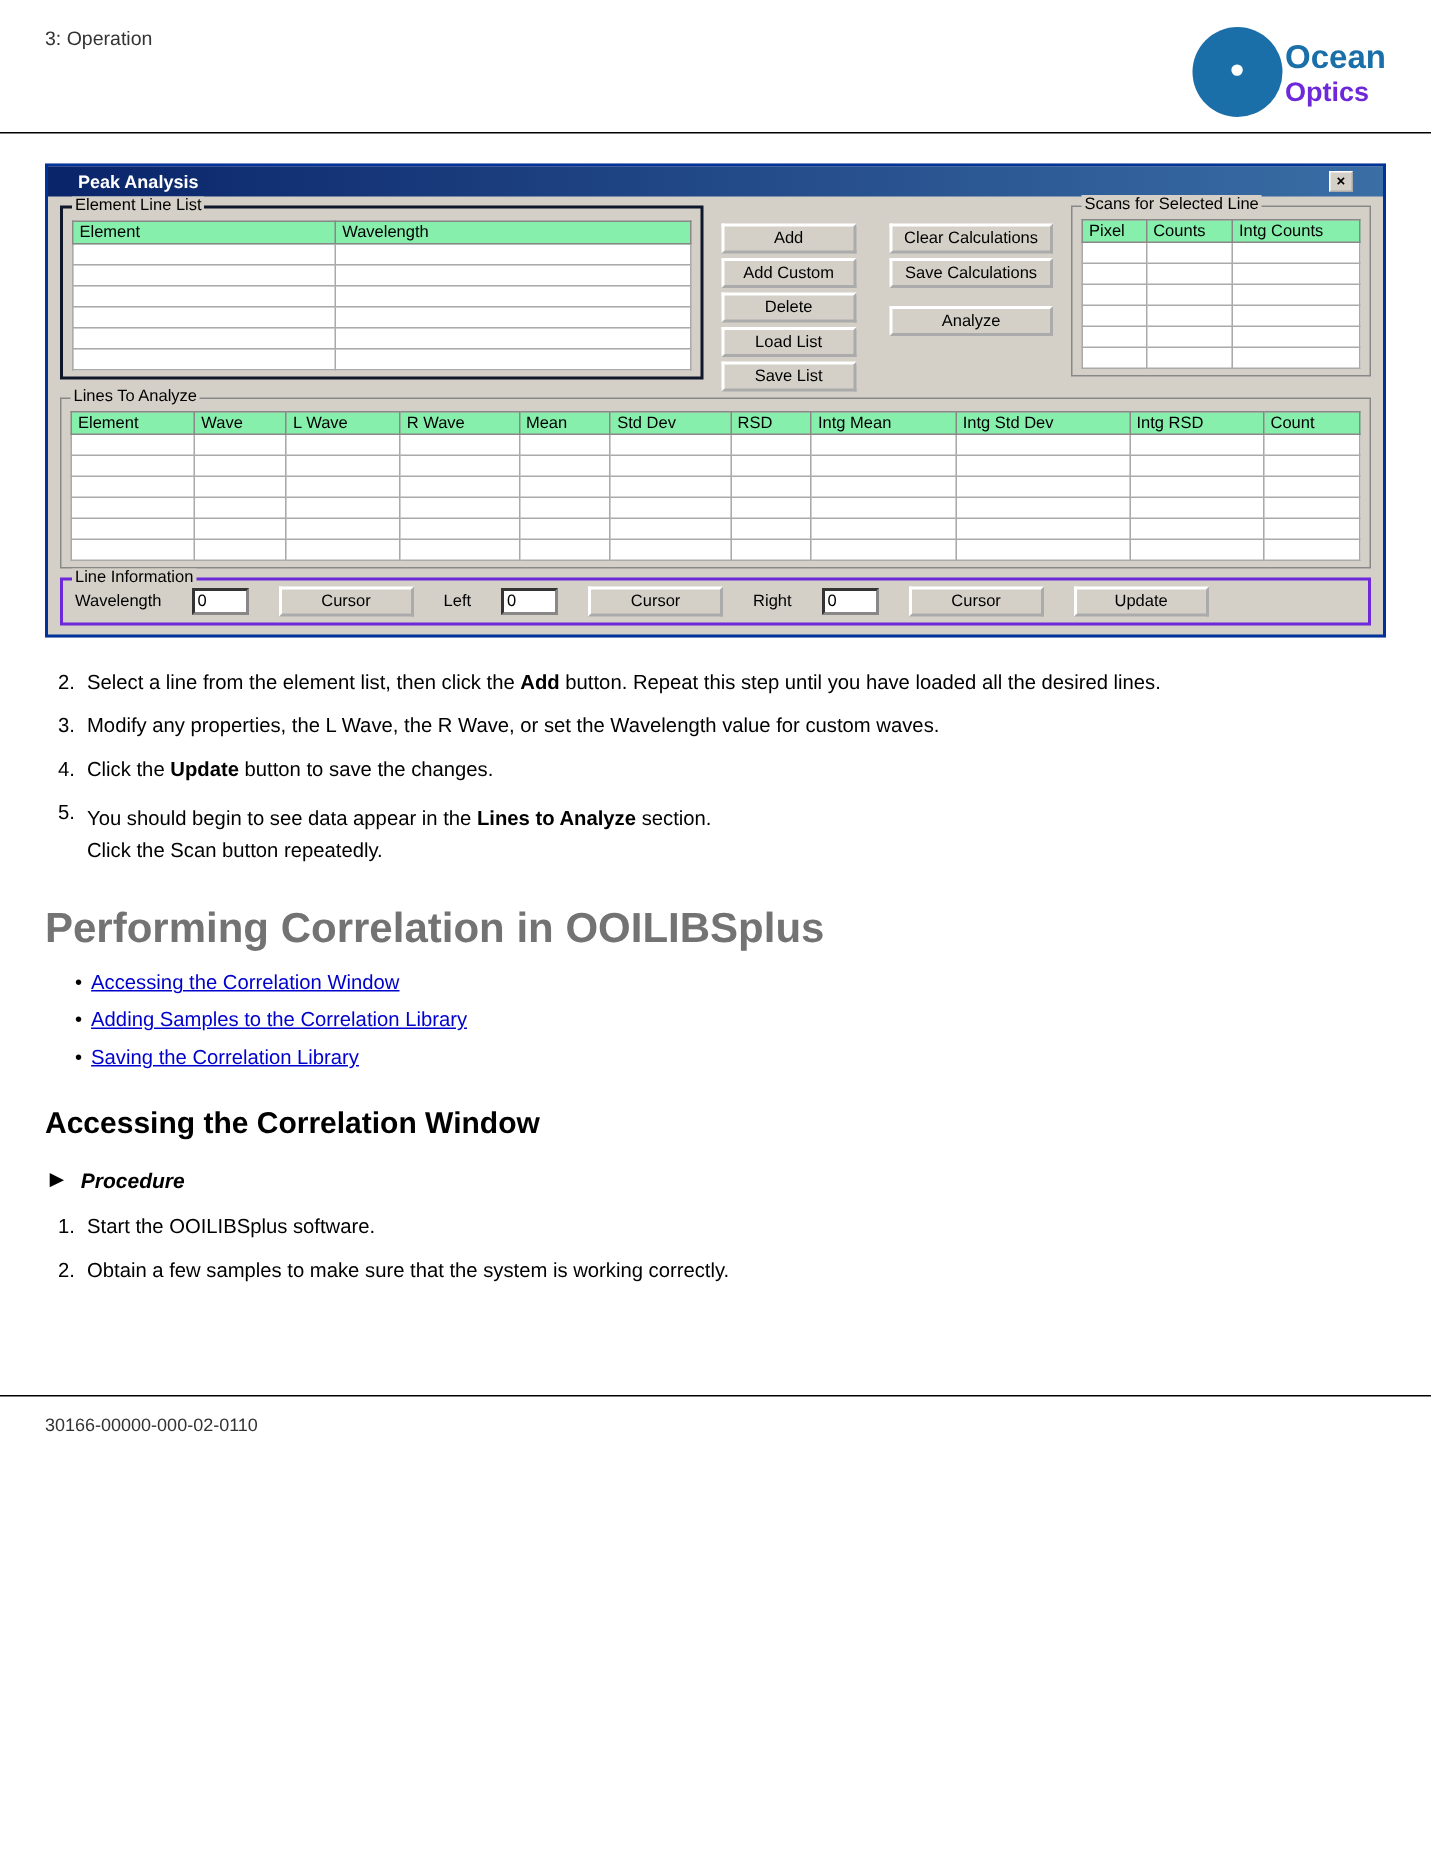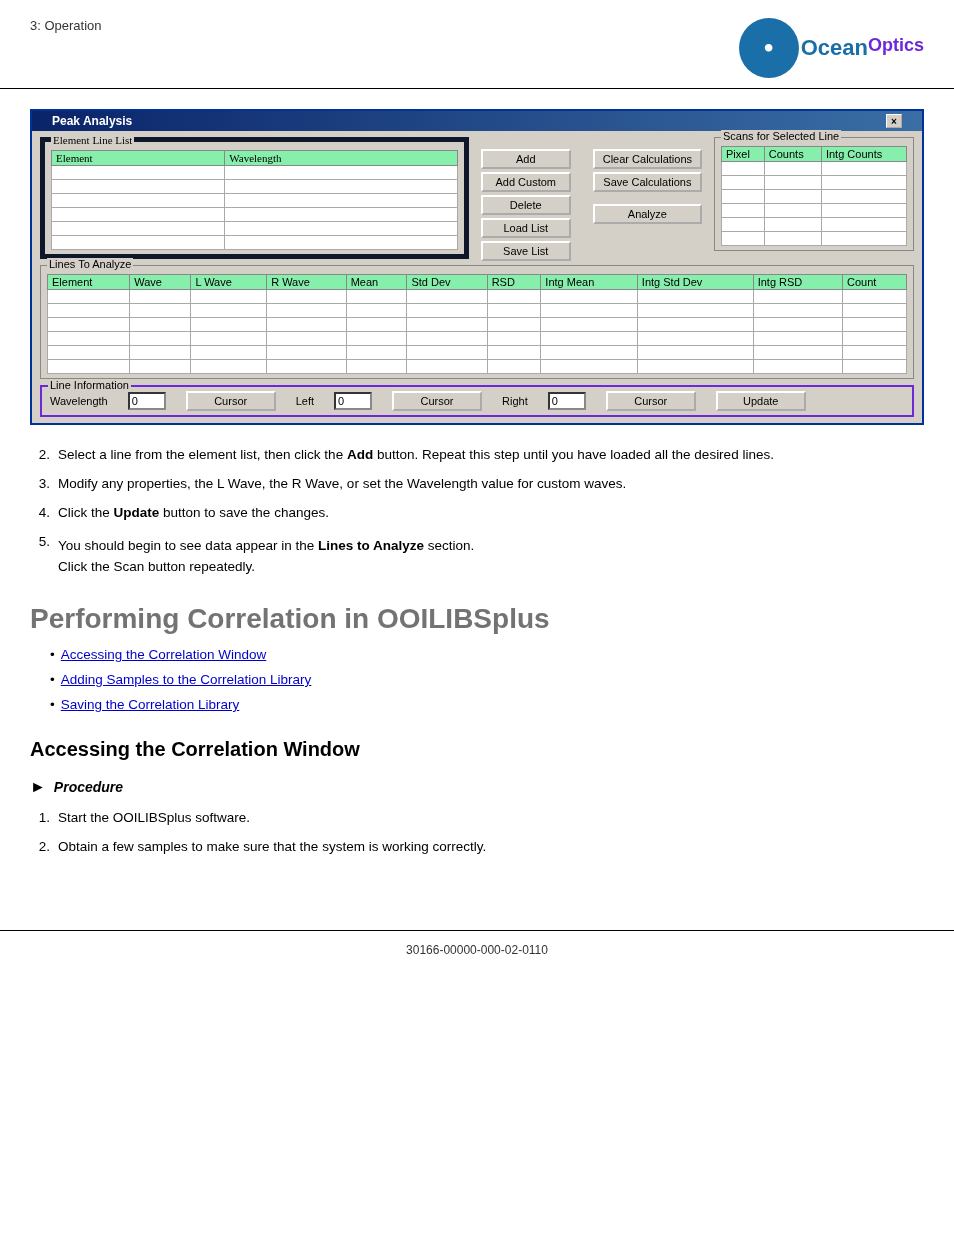--- a/index.html
+++ b/index.html
@@ -75,25 +75,24 @@
       align-items: center;
       justify-content: center;
       color: #000;
       cursor: pointer;
     }
     .window-body {
       padding: 6px 8px;
     }
 
     .element-line-list {
-      border: 5px solid #0f172a;
+      border: 2px solid #0f172a;
       padding: 4px 6px 4px 6px;
       flex: 1;
       position: relative;
-      font-family: Liberation Serif, serif;
     }
     .element-line-list-label {
       position: absolute;
       top: -8px;
       left: 6px;
       background: #d4d0c8;
       font-size: 11px;
       padding: 0 2px;
     }
 
@@ -260,21 +259,21 @@
     }
     .procedure-label {
       font-weight: bold;
       font-style: italic;
       font-size: 14px;
     }
 
     
     .page-footer {
       display: flex;
-      justify-content: center;
+      justify-content: flex-start;
       padding: 12px 30px;
       border-top: 1px solid #000;
       margin-top: 30px;
       font-size: 12px;
       color: #333;
     }
 
     
     .empty-row td {
       height: 14px;
@@ -290,21 +289,21 @@
   </style>
 </head>
 <body>
 
 <div class="page-header">
   <div class="page-header-text">3: Operation</div>
   <div class="logo-area">
     <div class="logo-circle">
       <span style="color:white;font-size:28px;font-weight:bold;font-family:serif;">•</span>
     </div>
-    <div style="display:flex;flex-direction:row;margin-left:2px;">
+    <div style="display:flex;flex-direction:column;margin-left:2px;">
       <span style="font-size:22px;font-weight:bold;color:#1a6fa8;">
         <span style="color:#1a6fa8;">O</span><span>cean</span>
       </span>
       <span style="font-size:18px;font-weight:bold;color:#6d28d9;">Optics</span>
     </div>
   </div>
 </div>
 
 <div class="main-content">
 

